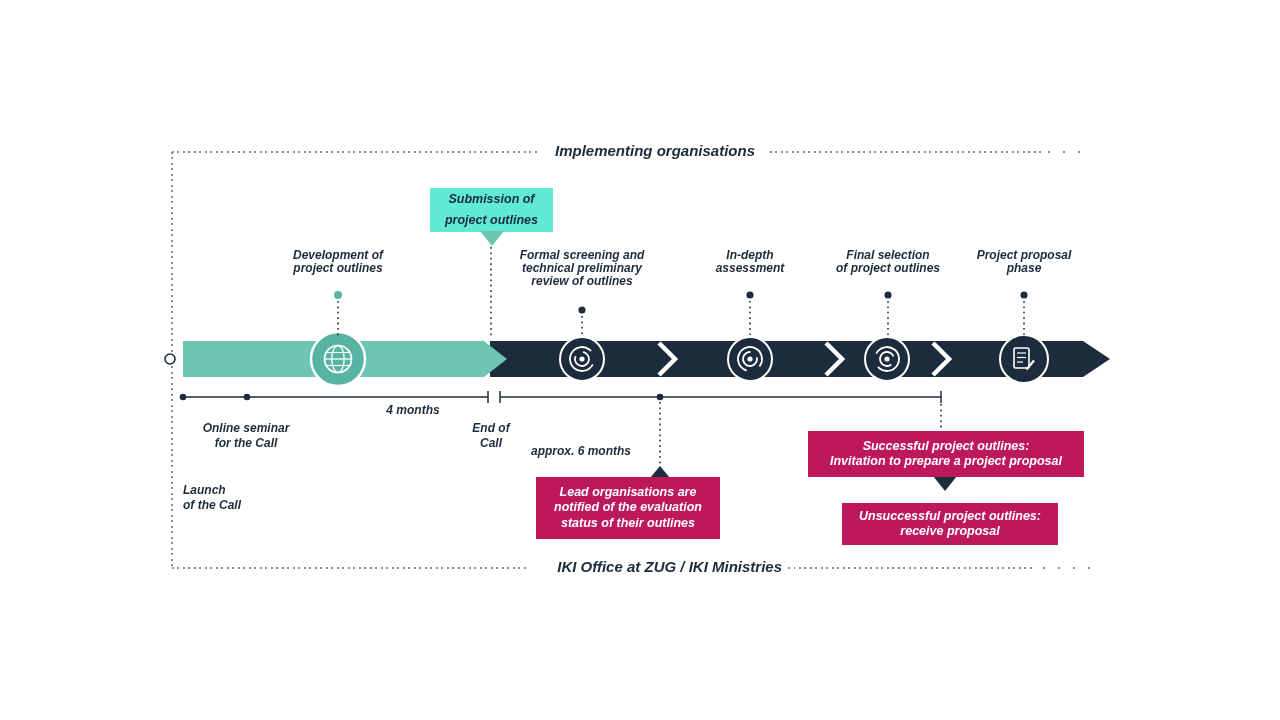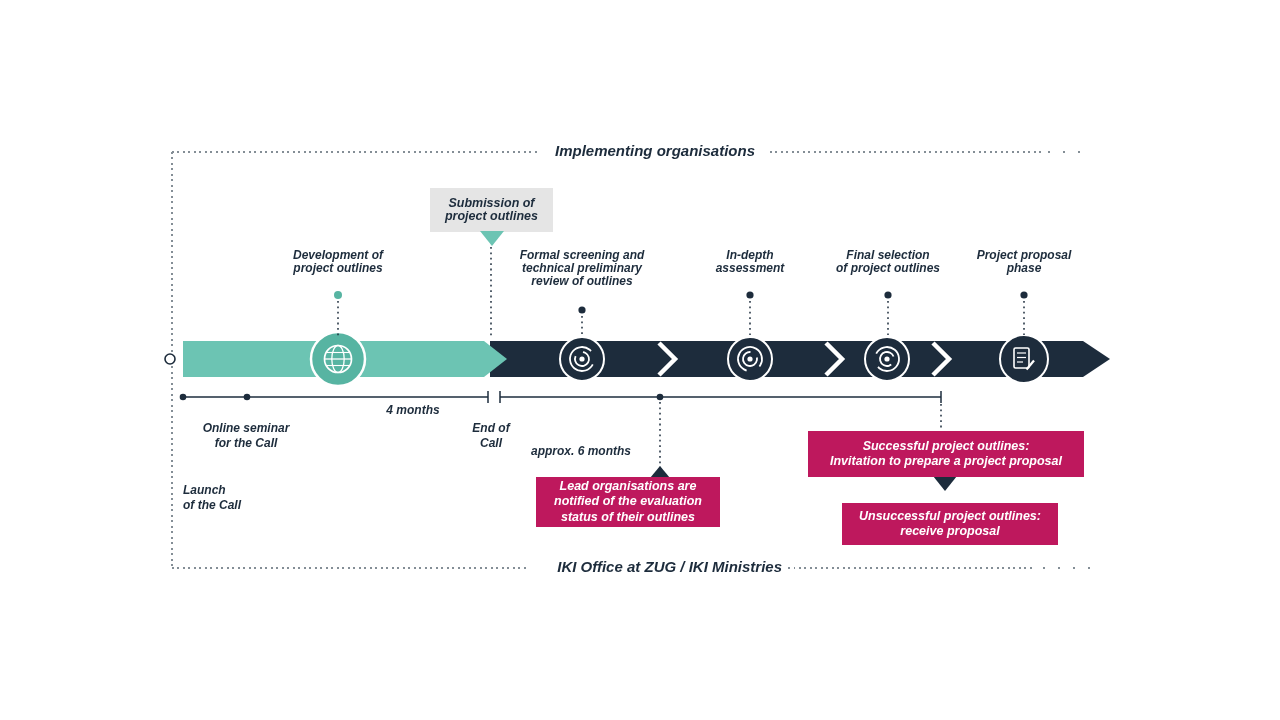--- a/index.html
+++ b/index.html
@@ -15,23 +15,23 @@
   .dot-h { position:absolute; height:2px;
            background:repeating-linear-gradient(90deg,#848e96 0 1.8px,transparent 1.8px 5.5px); }
   .dot-h.sparse { background:repeating-linear-gradient(90deg,#848e96 0 2.2px,transparent 2.2px 15px); }
   .dot-v-guide { position:absolute; width:2px;
            background:repeating-linear-gradient(180deg,#848e96 0 1.8px,transparent 1.8px 5.5px); }
 
   .note-box { position:absolute; background:#be185d; color:#ffffff; display:flex;
               align-items:center; justify-content:center; text-align:center;
               font-style:italic; font-weight:bold; font-size:12.5px; line-height:15.5px;
               white-space:pre-line; }
-  .callout-box { position:absolute; background:#e5e5e5; color:#1d2c3c; display:flex;
+  .callout-box { position:absolute; background:#5eead4; color:#1d2c3c; display:flex;
               align-items:center; justify-content:center; text-align:center;
-              font-style:italic; font-weight:bold; font-size:12.5px; line-height:13px;
+              font-style:italic; font-weight:bold; font-size:12.5px; line-height:21px;
               white-space:pre-line; }
 
   svg.overlay { position:absolute; left:0; top:0; width:1280px; height:720px; pointer-events:none; }
 </style>
 </head>
 <body>
 
 <div class="dot-h" style="left:172px; top:151px; width:366px;"></div>
 <div class="dot-h" style="left:770px; top:151px; width:272px;"></div>
 <div class="dot-h sparse" style="left:1048px; top:151px; width:45px;"></div>
@@ -147,19 +147,19 @@
 <div class="lbl small-lbl ctr" style="left:363px; top:403px; width:100px;">4 months</div>
 <div class="lbl small-lbl ctr" style="left:511px; top:404px; width:140px;margin-top:40px;">approx. 6 months</div>
 
 <div class="lbl small-lbl" style="left:183px; top:483px; width:120px;">Launch
 of the Call</div>
 <div class="lbl small-lbl ctr" style="left:176px; top:421px; width:140px;">Online seminar
 for the Call</div>
 <div class="lbl small-lbl ctr" style="left:451px; top:421px; width:80px;">End of
 Call</div>
 
-<div class="note-box" style="left:536px; top:477px; width:184px; height:50px;">Lead organisations are
+<div class="note-box" style="left:536px; top:477px; width:184px; height:62px;">Lead organisations are
 notified of the evaluation
 status of their outlines</div>
 <div class="note-box" style="left:808px; top:431px; width:276px; height:46px;">Successful project outlines:
 Invitation to prepare a project proposal</div>
 <div class="note-box" style="left:842px; top:503px; width:216px; height:42px;">Unsuccessful project outlines:
 receive proposal</div>
 
 </body></html>

